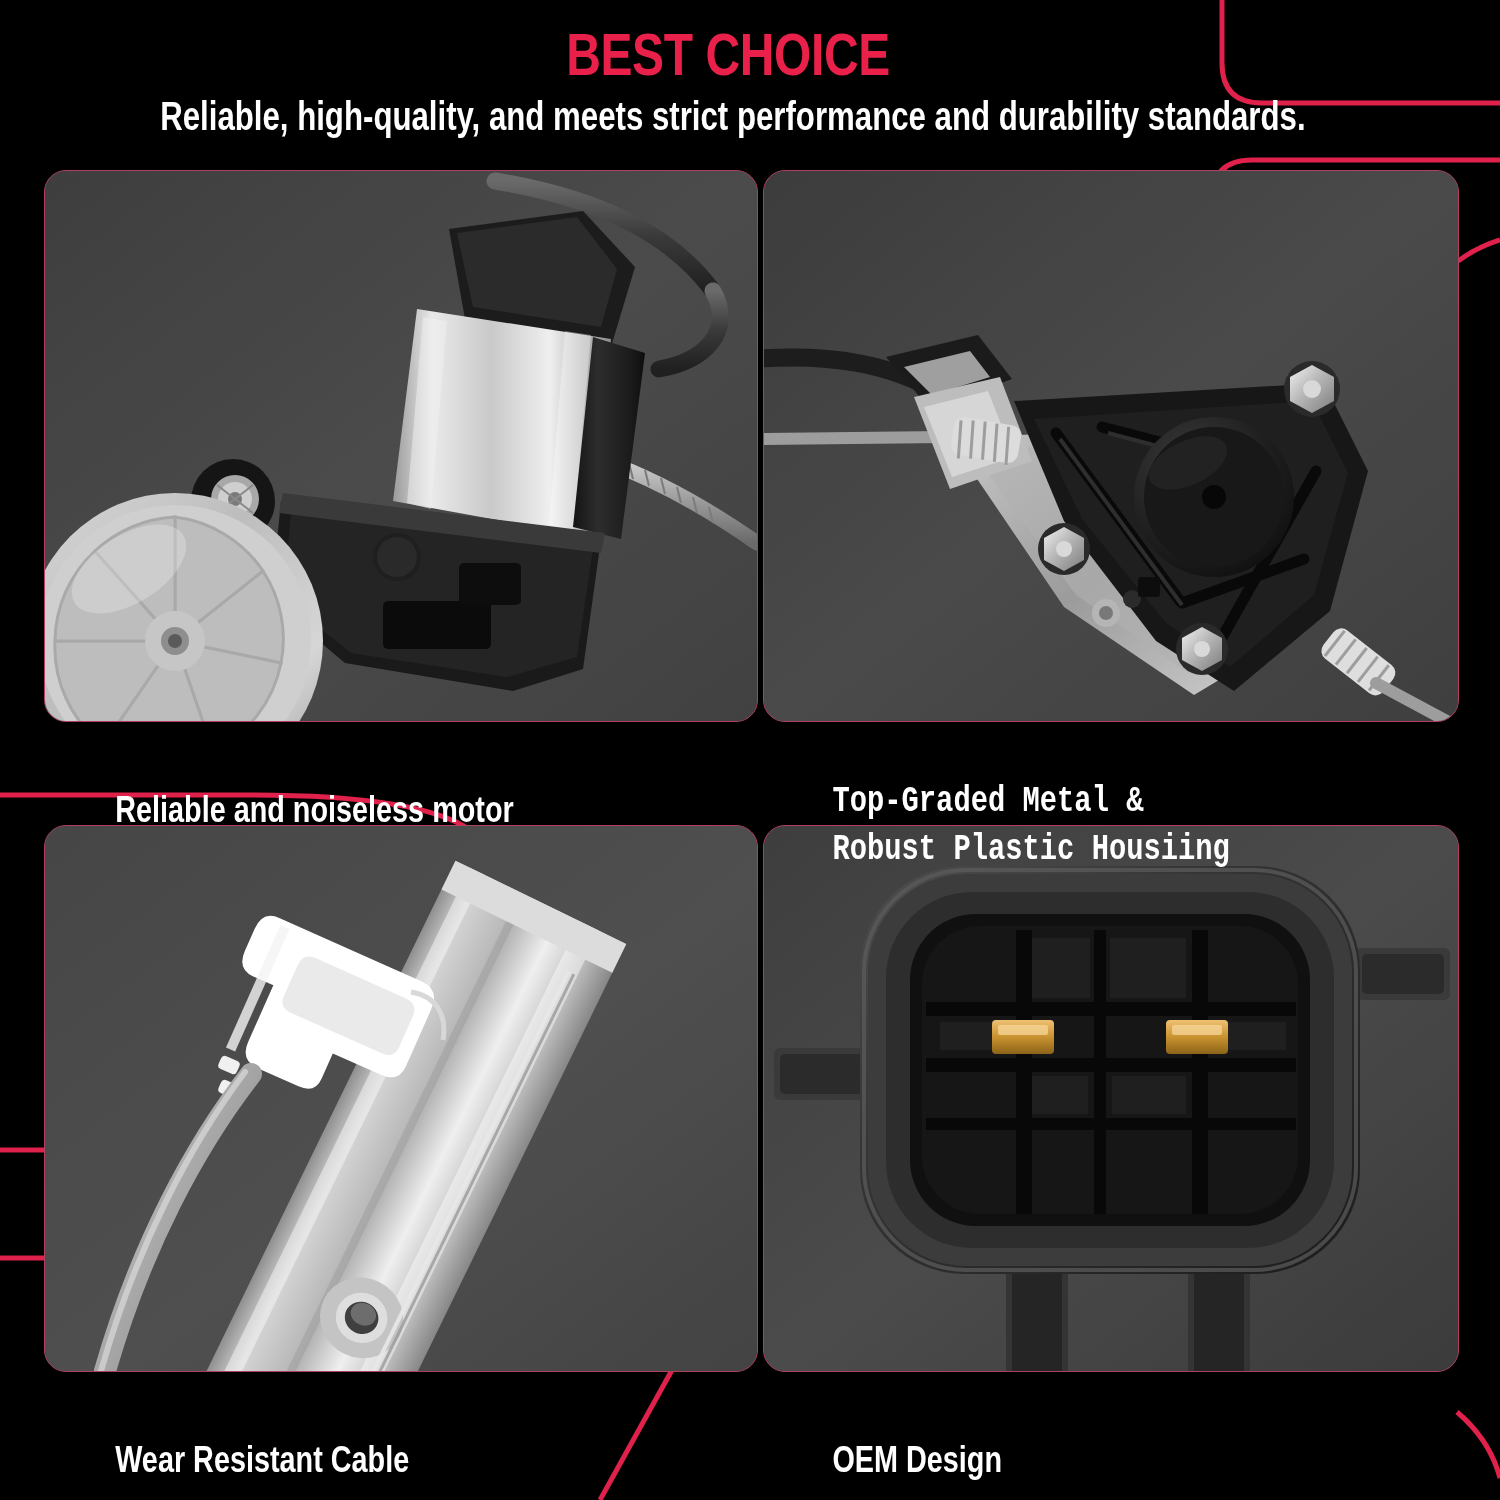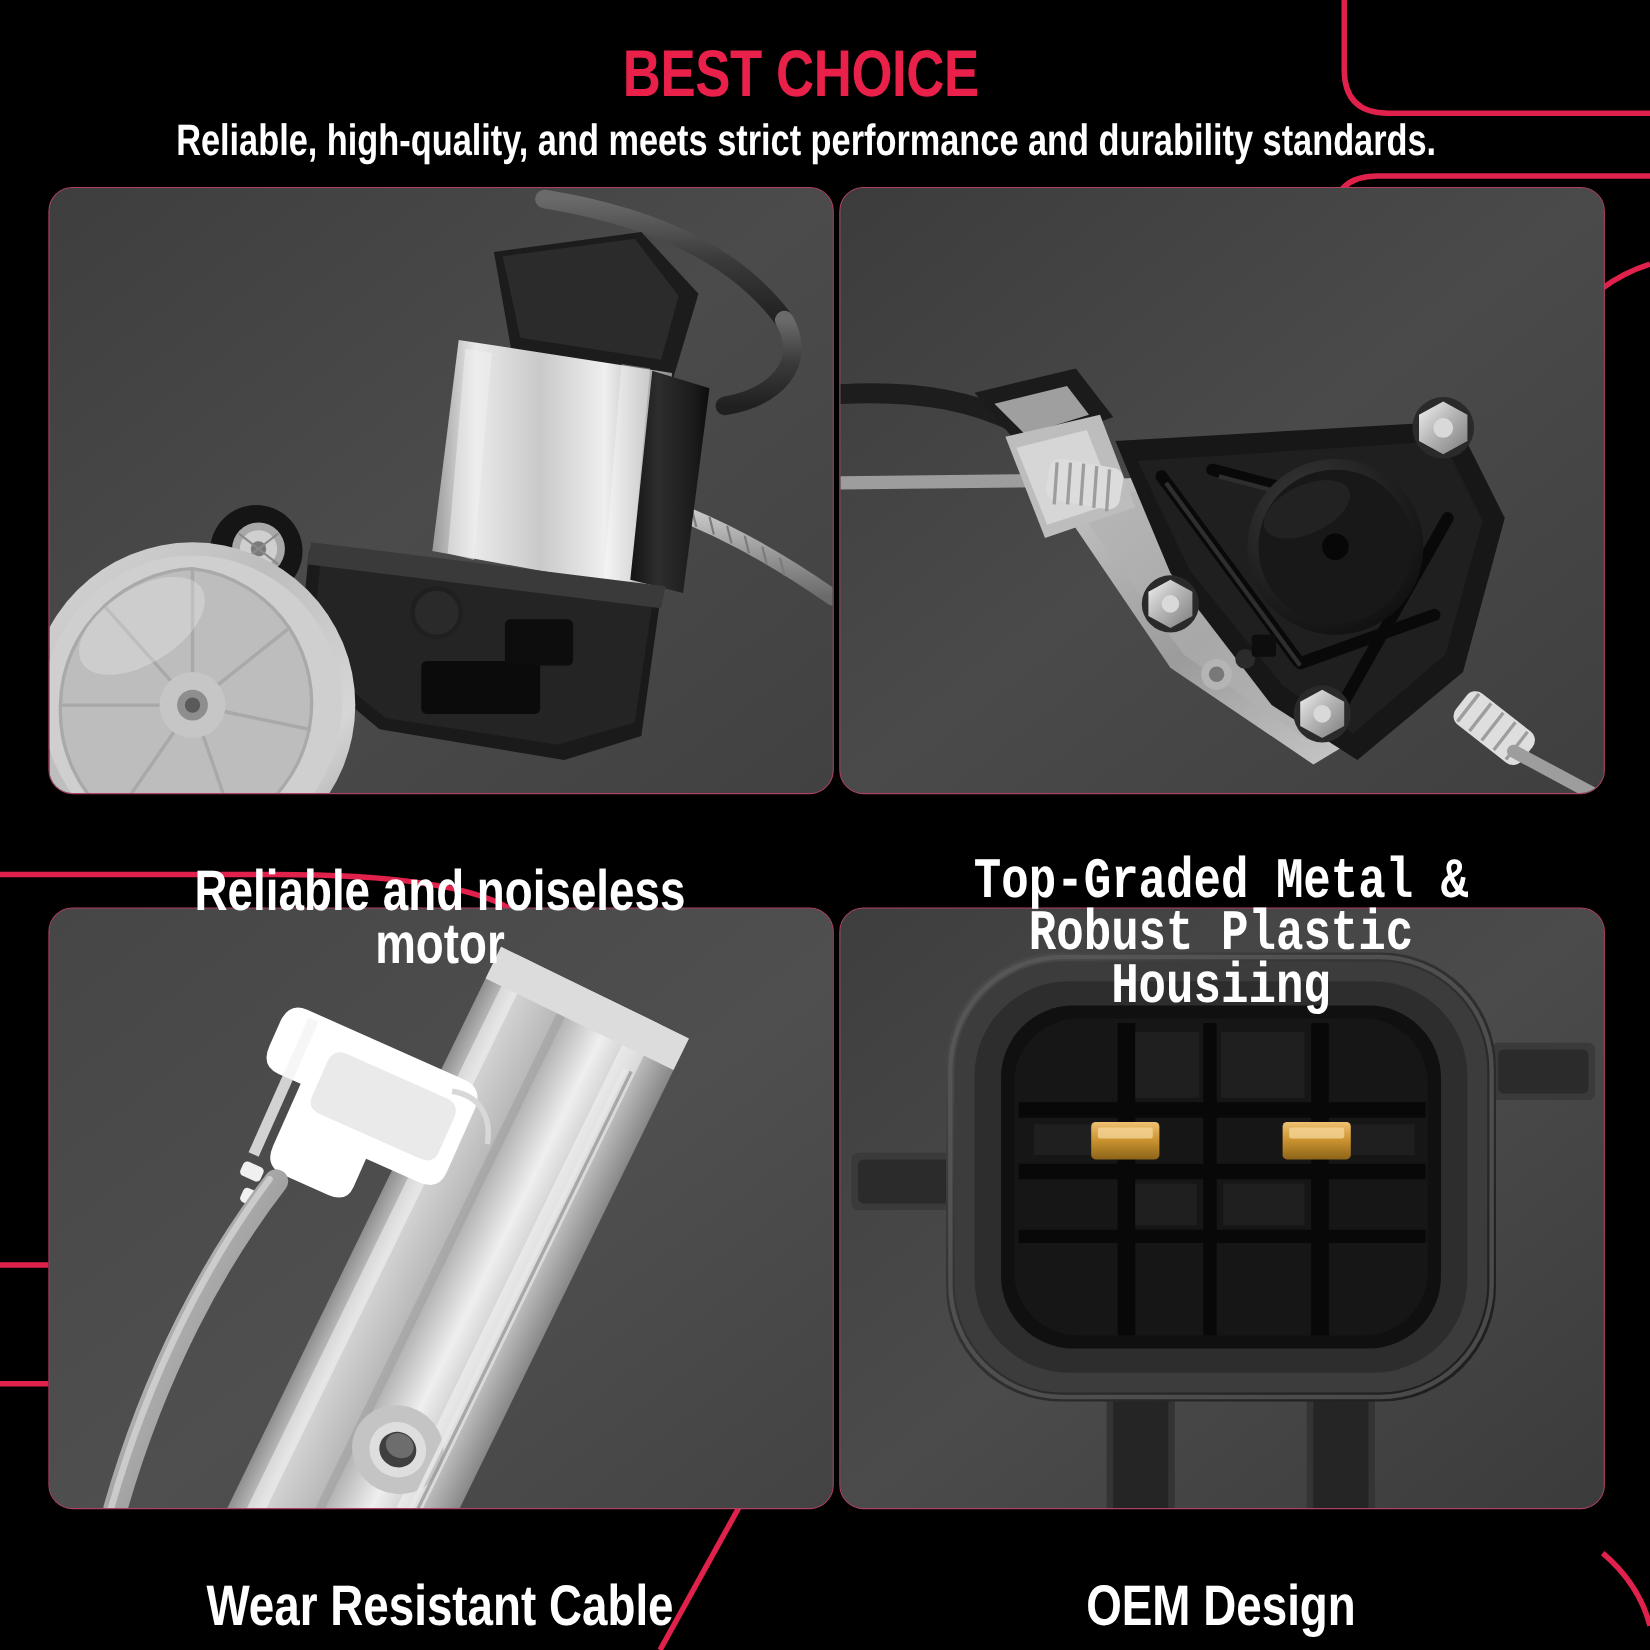--- a/index.html
+++ b/index.html
@@ -9,21 +9,21 @@
     font-family:"Liberation Sans", sans-serif;
     overflow:hidden;
     position:relative;
   }
   .stage{position:absolute;inset:0;width:1500px;height:1500px;}
 
   
   .deco{position:absolute;inset:0;width:1500px;height:1500px;pointer-events:none;}
 
   
-  .hdr{position:absolute;left:0;top:12px;width:1456px;z-index:5;}
+  .hdr{position:absolute;left:0;top:0;width:1456px;z-index:5;}
   .title{
     text-align:center;
     font-size:60px;
     line-height:62px;
     font-weight:bold;
     letter-spacing:-0.5px;
     transform:scaleX(0.80);
     transform-origin:center top;
     margin-top:24px;
   }
@@ -53,23 +53,23 @@
   .p3{left:44px;  top:825px;  width:712px; height:545px;}
   .p4{left:763px; top:825px;  width:694px; height:545px;}
 
   .photo{position:absolute;inset:0;width:100%;height:100%;}
 
   
   .cap{
     position:absolute;
     color:#ffffff;
     font-weight:bold;
-    font-size:52px;
+    font-size:36px;
     line-height:48px;
-    text-align:center;
+    text-align:left;
     z-index:6;
     white-space:pre-line;
   }
   .cap span{display:block;transform:scaleX(0.80);}
   .c1{left:44px;  top:738px;  width:712px;}
   .c2{left:763px; top:730px;  width:694px;font-family:Liberation Mono, monospace;}
   .c3{left:44px;  top:1388px; width:712px;}
   .c4{left:763px; top:1388px; width:694px;}
 </style>
 </head>

